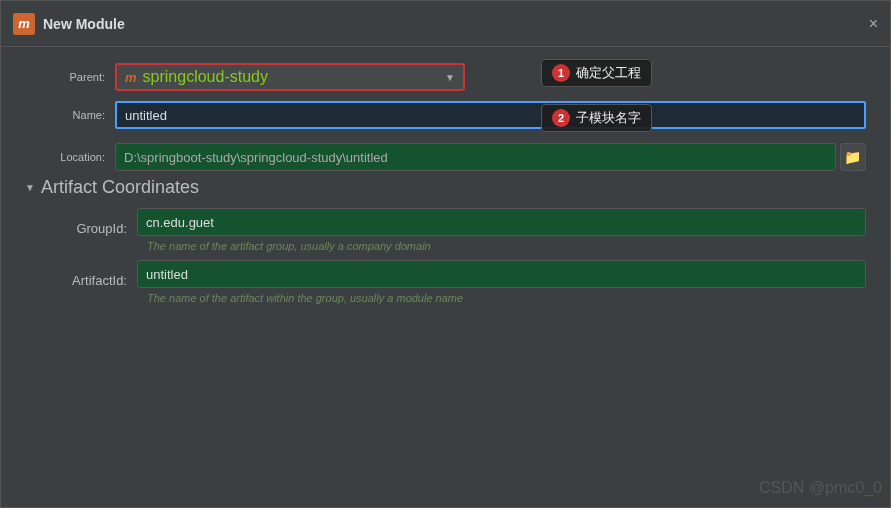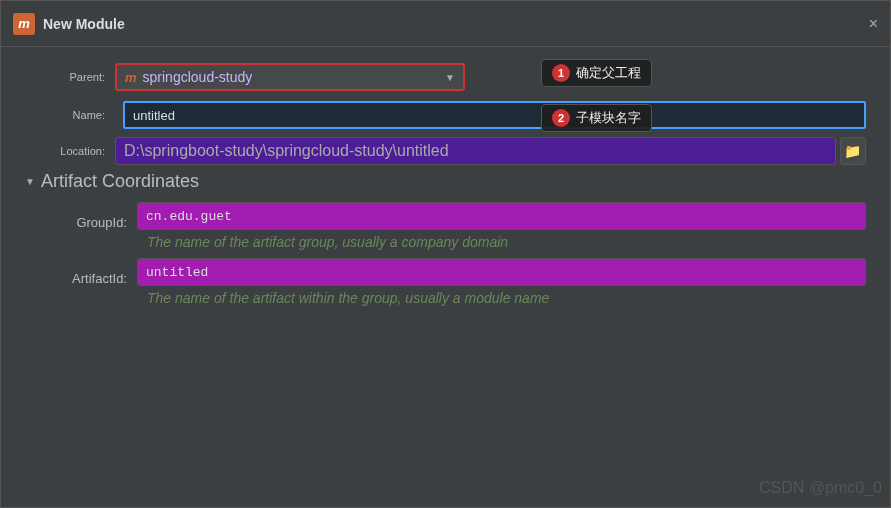--- a/index.html
+++ b/index.html
@@ -131,35 +131,34 @@
       position: relative;
     }
     .dropdown-field .maven-icon {
       color: #cc6633;
       font-weight: bold;
       font-style: italic;
       font-size: 13px;
       margin-right: 6px;
     }
     .dropdown-field .dropdown-text {
-      color: #c4b5fd;
+      color: #84cc16;
       flex: 1;
-      font-size: 14px;
+      font-size: 16px;
     }
     .dropdown-field .dropdown-arrow {
       color: #aaa;
       font-size: 10px;
     }
 
     
     .name-row {
       display: flex;
       align-items: center;
-      margin-bottom: 8px;
-      gap: 8px;
+      margin-bottom: 14px;
     }
     .name-input-wrapper {
       flex: 1;
       height: 28px;
       background: #1e2a35;
       border: 2px solid #4a9eff;
       border-radius: 2px;
       display: flex;
       align-items: center;
       padding: 0 8px;
@@ -175,28 +174,28 @@
 
     
     .location-row {
       display: flex;
       align-items: center;
       margin-bottom: 6px;
     }
     .location-field {
       flex: 1;
       height: 28px;
-      background: #4c1d95;
+      background: #14532d;
       border: 1px solid #555;
       border-radius: 3px;
       display: flex;
       align-items: center;
       padding: 0 8px;
       color: #aaaaaa;
-      font-size: 16px;
+      font-size: 13px;
     }
     .location-browse-btn {
       margin-left: 4px;
       width: 26px;
       height: 28px;
       background: #45494a;
       border: 1px solid #555;
       border-radius: 3px;
       display: flex;
       align-items: center;
@@ -235,33 +234,32 @@
     .artifact-label {
       width: 100px;
       text-align: right;
       padding-right: 10px;
       color: #bbbbbb;
       font-size: 13px;
     }
     .artifact-input {
       flex: 1;
       height: 28px;
-      background: #a21caf;
+      background: #14532d;
       border: 1px solid #555;
       border-radius: 3px;
       padding: 0 8px;
       color: #dddddd;
       font-size: 13px;
       outline: none;
-      font-family: Liberation Mono, monospace;
     }
     .artifact-hint {
       margin-left: 110px;
       color: #6a8759;
-      font-size: 14px;
+      font-size: 11px;
       margin-bottom: 8px;
       font-style: italic;
     }
 
     
     .annotation {
       position: absolute;
       background: rgba(30,30,30,0.92);
       border: 1px solid #555;
       border-radius: 4px;

